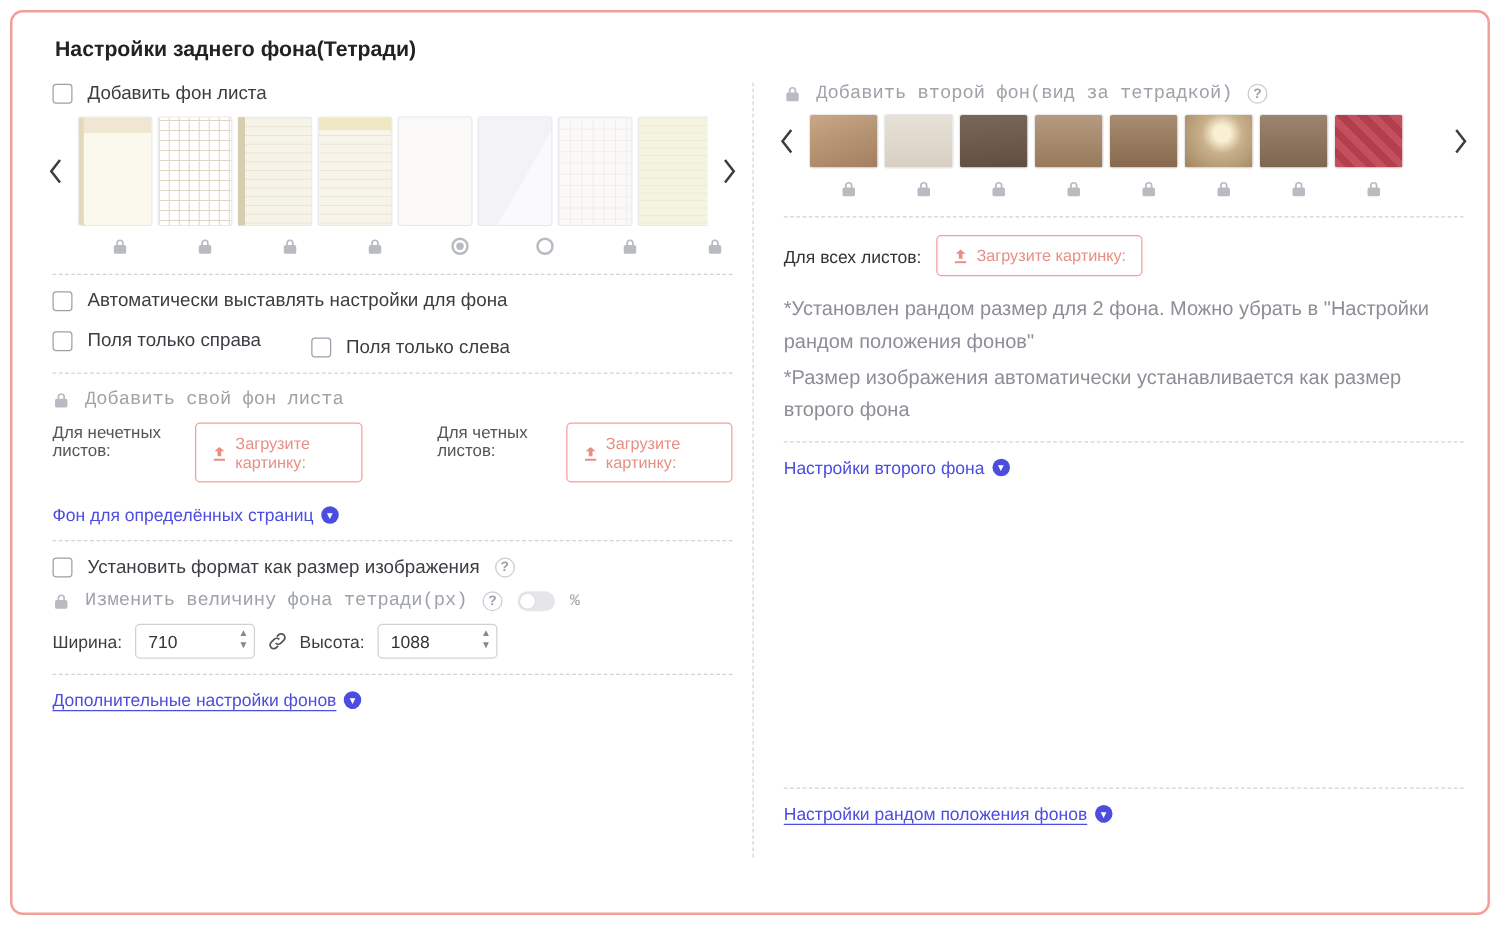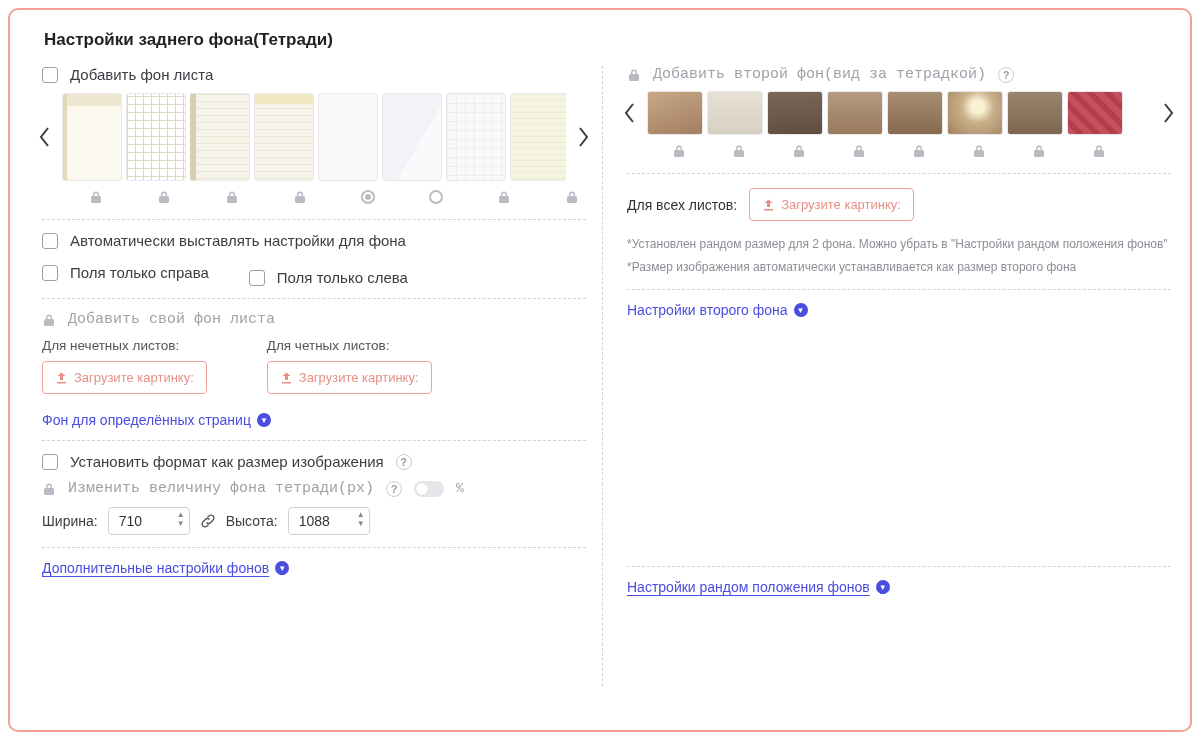--- a/index.html
+++ b/index.html
@@ -124,51 +124,51 @@
   
   .btn-upload{
     border:1px solid var(--border-salmon);
     border-radius:4px;
     padding:8px 12px;
     color:#e88f85;
     font-size:13px;
     display:inline-flex;align-items:center;gap:6px;
     background:#fff;
   }
-  .field-group{display:inline-flex;flex-direction:column;gap:8px;}
+  .field-group{display:inline-flex;flex-direction:row;gap:8px;}
   .field-group .cap{font-size:13.5px;color:#555;}
 
   .link{
     color:var(--link);
     text-decoration:none;font-size:14px;
     display:inline-flex;align-items:center;gap:6px;
   }
   .link.u{text-decoration:underline;text-underline-offset:3px;}
   .caret{
     width:14px;height:14px;border-radius:50%;
     background:var(--link);display:inline-flex;
     align-items:center;justify-content:center;color:#fff;font-size:9px;
   }
 
-  .note{font-size:12px;color:#8b8e95;line-height:1.6;}
+  .note{font-size:16px;color:#8b8e95;line-height:1.6;}
 
   
   .toggle{
     width:30px;height:16px;border-radius:10px;background:#e5e6ea;
     position:relative;display:inline-block;
   }
   .toggle::after{
     content:"";position:absolute;left:2px;top:2px;width:12px;height:12px;
     border-radius:50%;background:#fff;box-shadow:0 0 1px rgba(0,0,0,.2);
   }
 
   
   .numbox{
     border:1px solid #cfd1d6;border-radius:4px;
-    padding:5px 22px 5px 10px;width:82px;position:relative;
+    padding:5px 22px 5px 10px;width:96px;position:relative;
     font-size:14px;color:#333;background:#fff;
   }
   .spin{
     position:absolute;right:4px;top:3px;display:flex;flex-direction:column;
     font-size:8px;color:#888;line-height:8px;gap:1px;
   }
   .link-icon{color:#555;font-size:15px;}
 
   
   svg{display:block;}

